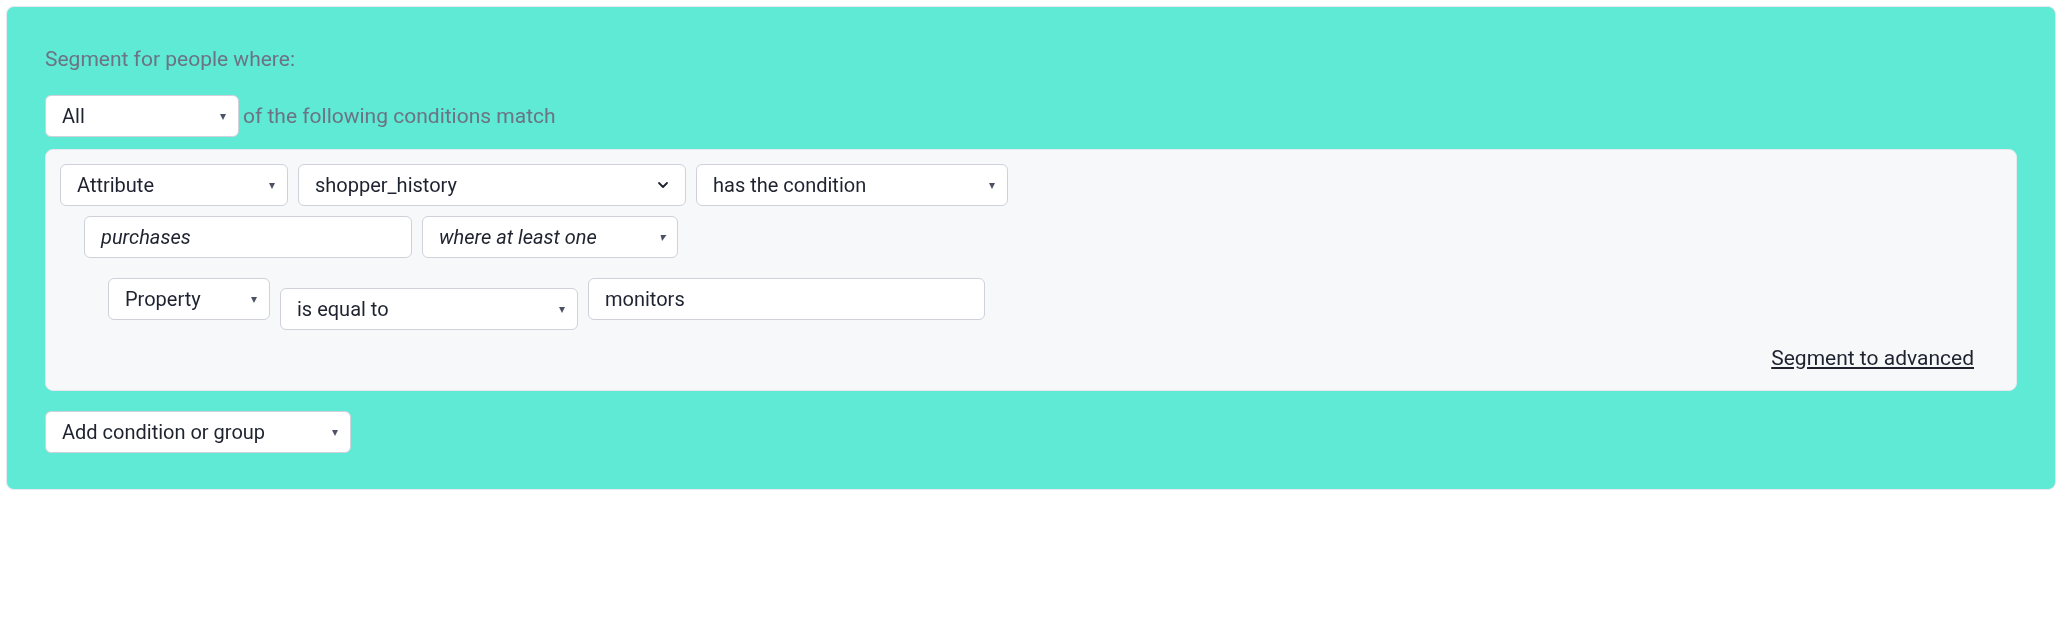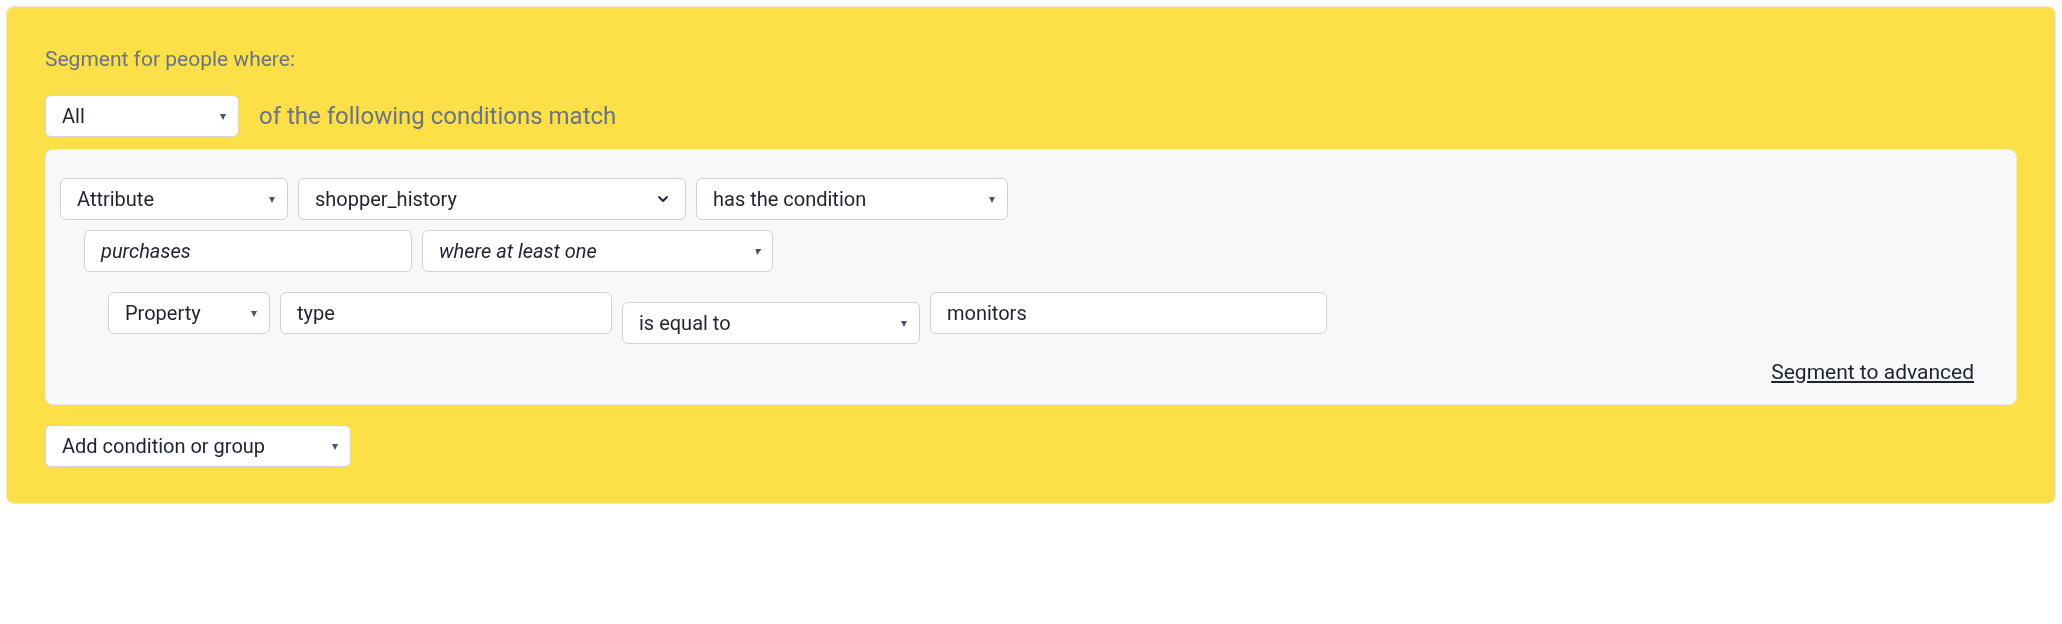--- a/index.html
+++ b/index.html
@@ -11,39 +11,39 @@
     body {
       font-family: -apple-system, BlinkMacSystemFont, "Segoe UI", Roboto, "Helvetica Neue", Arial, sans-serif;
       background: #ffffff;
       padding: 6px;
     }
 
     .outer-panel {
       border: 1px solid #e8e9ee;
       border-radius: 8px;
       padding: 40px 38px 36px 38px;
-      background: #fde047;
+      background: #5eead4;
     }
 
     .title-line {
       color: #6b7384;
       font-size: 21px;
       margin-bottom: 24px;
     }
 
     .top-row {
       display: flex;
       align-items: center;
-      gap: 20px;
+      gap: 4px;
       margin-bottom: 12px;
     }
 
     .conditions-label {
       color: #6b7384;
-      font-size: 24px;
+      font-size: 21px;
     }
 
     .select {
       display: inline-flex;
       align-items: center;
       justify-content: space-between;
       background: #ffffff;
       border: 1px solid #cfd1db;
       border-radius: 6px;
       padding: 8px 12px 8px 16px;
@@ -78,21 +78,21 @@
     .chevron {
       margin-left: 14px;
       display: inline-flex;
       align-items: center;
     }
 
     .conditions-box {
       border: 1px solid #e8e9ee;
       border-radius: 8px;
       background: #f7f8fa;
-      padding: 28px 14px 18px 14px;
+      padding: 14px 14px 18px 14px;
     }
 
     .row {
       display: flex;
       align-items: center;
       gap: 10px;
       margin-bottom: 10px;
     }
 
     .row.indent-1 {
@@ -101,21 +101,21 @@
     }
 
     .row.indent-2 {
       margin-left: 48px;
     }
 
     .w-attribute { width: 228px; }
     .w-shopper { width: 388px; gap: 18px; }
     .w-has-prop { width: 312px; }
     .w-purchases { width: 328px; }
-    .w-where { width: 351px; }
+    .w-where { width: 256px; }
     .w-property { width: 162px; }
     .w-type { width: 332px; }
     .w-equal { width: 298px; margin-top: 20px; }
     .w-monitors { width: 397px; }
     .w-all { width: 194px; }
     .w-add-cond { width: 306px; }
 
     .advanced-row {
       display: flex;
       justify-content: flex-end;
@@ -177,23 +177,20 @@
         <span>where at least one</span>
         <span class="caret">▾</span>
       </div>
     </div>
 
     <div class="row indent-2">
       <div class="select w-property">
         <span>Property</span>
         <span class="caret">▾</span>
       </div>
-      <div class="input w-type">
-        <span class="input-text">type</span>
-      </div>
       <div class="select w-equal">
         <span>is equal to</span>
         <span class="caret">▾</span>
       </div>
       <div class="input w-monitors">
         <span class="input-text">monitors</span>
       </div>
     </div>
 
     <div class="advanced-row">

